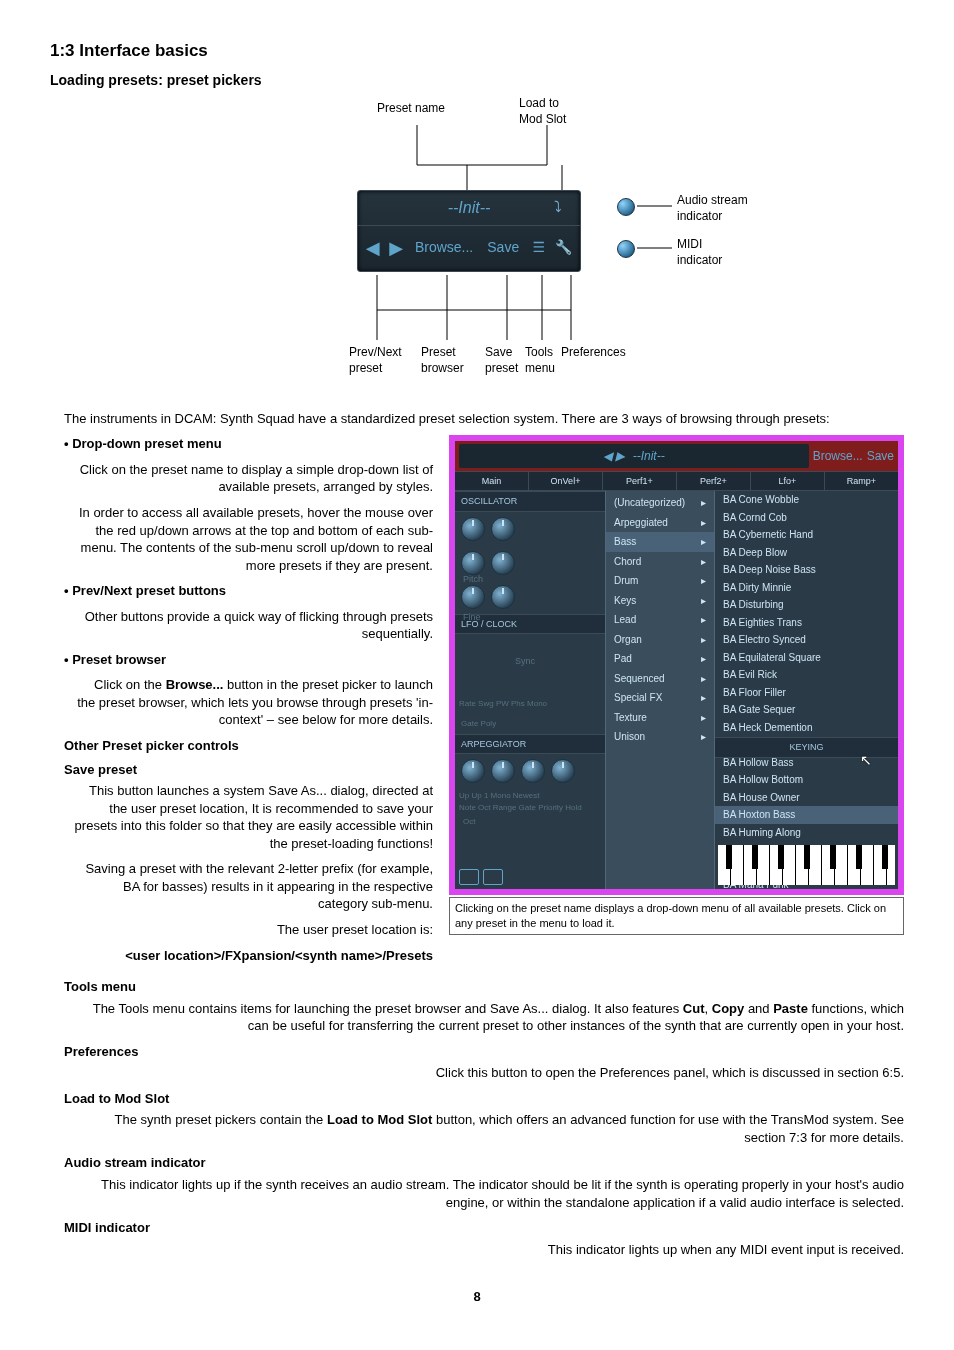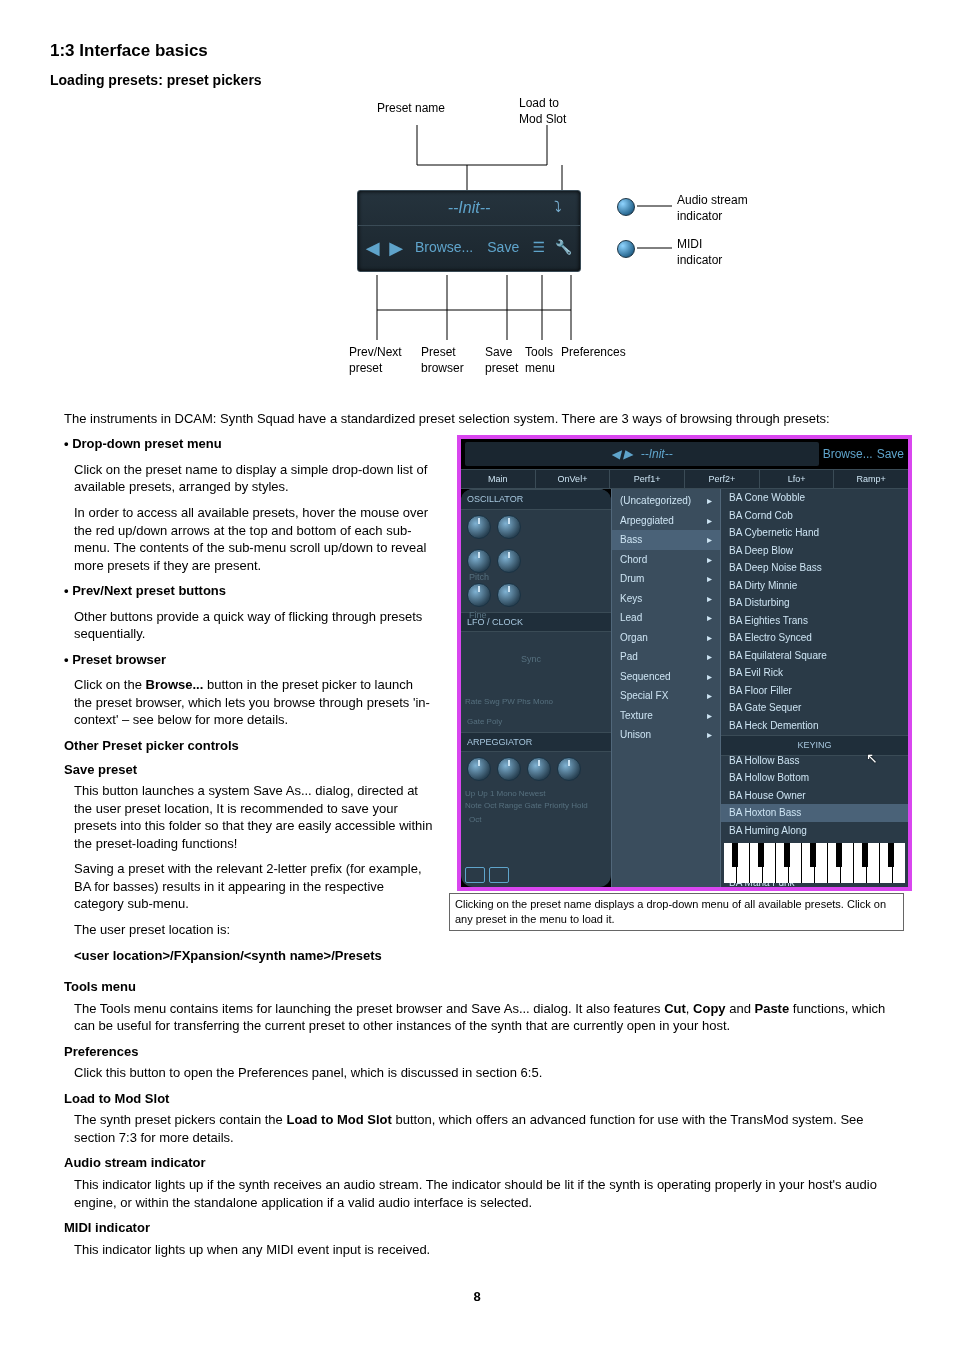--- a/index.html
+++ b/index.html
@@ -23,21 +23,21 @@
     margin: 0 0 10px 0;
   }
   h3 {
     font-size: 13px;
     font-weight: bold;
     margin: 6px 0 4px 0;
   }
   .bold { font-weight: bold; }
   p { margin: 0 0 8px 0; }
   .indent1 { margin-left: 14px; }
-  .indent2 { margin-left: 24px; }
+  .indent2 { margin-left: 24px; text-align: right; }
   .bullet { margin-left: 14px; font-weight: bold; }
 
   
   .diagram-wrap {
     position: relative;
     width: 720px;
     height: 300px;
     margin: 0 auto 10px auto;
   }
   .picker-box {
@@ -119,27 +119,26 @@
   line { stroke:#000; stroke-width:1; }
 
   
   .cols { display: flex; gap: 16px; }
   .col-left { flex: 1 1 0; }
   .col-right { width: 455px; }
 
   
   .dd-box {
     width: 455px;
-    background: #000000;
-    border: 4px solid #d946ef;
+    background: #7f1d1d;
+    border: 6px solid #d946ef;
     position: relative;
     font-size: 10px;
     color: #cde4f3;
     box-sizing: border-box;
-    margin-left: 8px;
   }
   .dd-topbar {
     display:flex;
     height: 18px;
     background: #1d2a35;
     border-bottom:1px solid #3a4b56;
   }
   .dd-tab {
     flex:1;
     display:flex;align-items:center;justify-content:center;
@@ -161,21 +160,21 @@
     flex:1;
     text-align:center;
     font-style:italic;
     color:#5fa4cb;
     font-size:12px;
     background:#1a2630;
     padding:4px;
     border-radius:2px;
   }
   .dd-body { display:flex; height: 398px; }
-  .dd-leftcol { width: 150px; position:relative; background:#2a3a47; overflow:hidden;border-radius:12px; }
+  .dd-leftcol { width: 150px; position:relative; background:#2a3a47; overflow:hidden; }
   .dd-midcol {
     width: 108px;
     background:#3a4d5d;
     border-left:1px solid #51677a;
     border-right:1px solid #51677a;
     padding: 2px 0;
   }
   .dd-rightcol { flex:1; background:#2a3a47; position:relative; overflow:hidden; }
   .dd-cat {
     padding: 3px 8px;

